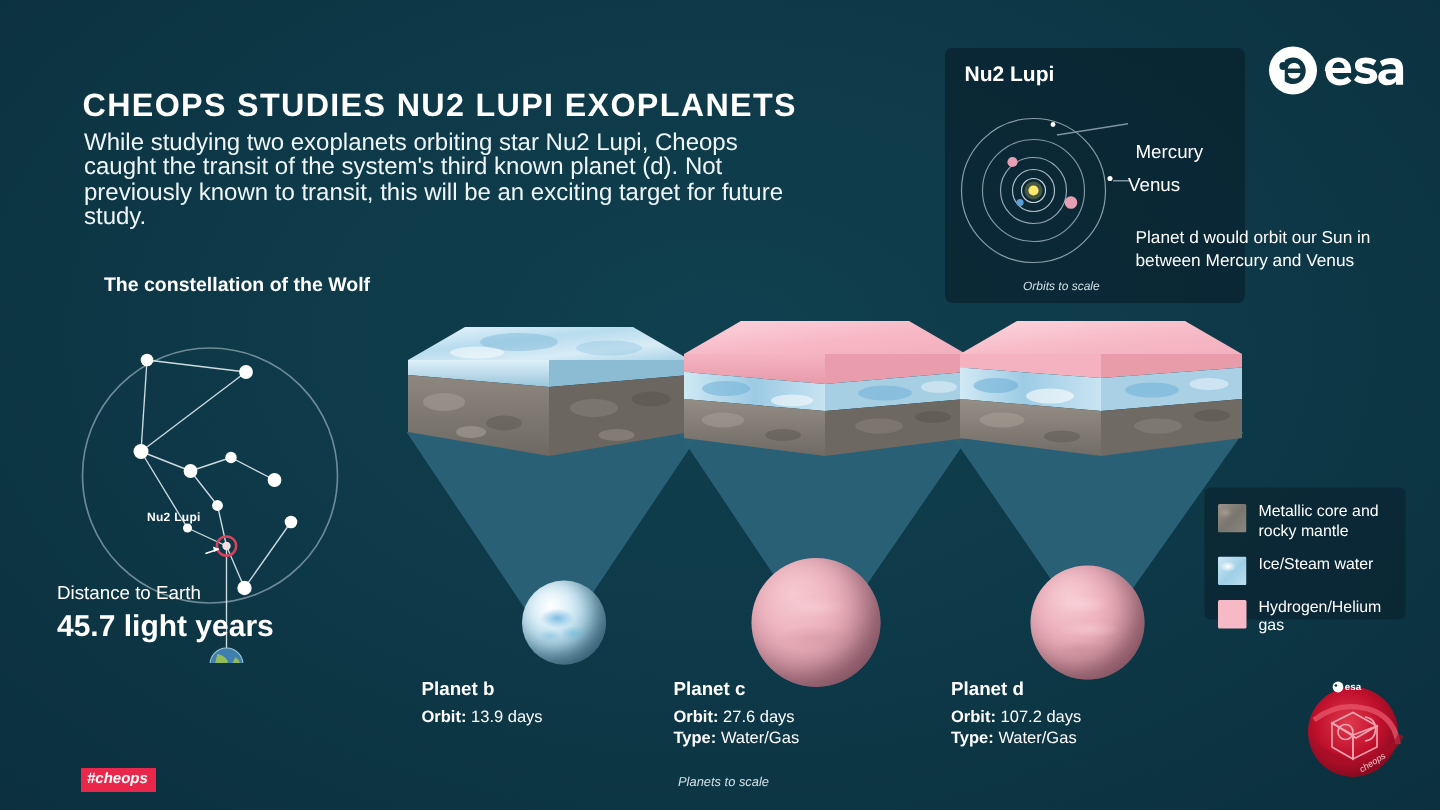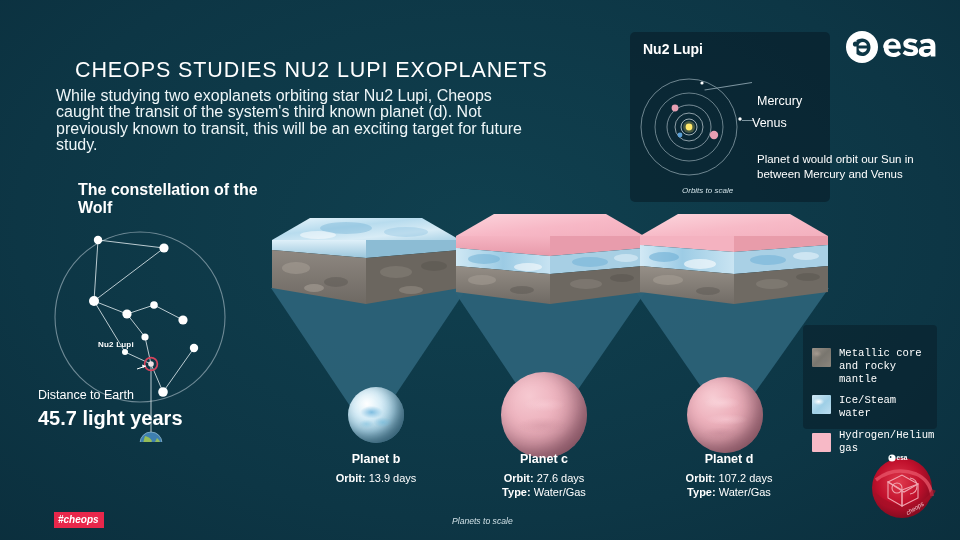--- a/index.html
+++ b/index.html
@@ -13,25 +13,24 @@
     width:960px; height:540px;
     overflow:hidden;
     background:
       radial-gradient(ellipse 1100px 700px at 50% 42%, #10404f 0%, #0d3645 42%, #0a2c3a 72%, #08222e 100%);
     color:#ffffff;
   }
 
   
   .headline {
     position:absolute; left:55px; top:58px;
-    font-size:21.5px; font-weight:normal;
+    font-size:21.5px; font-weight:bold;
     letter-spacing:0.9px;
     color:#ffffff;
     text-transform:uppercase;
-    margin-left:20px;
   }
   .subtext {
     position:absolute; left:56px; top:88px; width:480px;
     font-size:16px; line-height:16.4px; color:#eef6f8;
   }
 
   
   .orbit-panel {
     position:absolute; left:630px; top:32px;
     width:200px; height:170px;
@@ -57,22 +56,23 @@
   }
   .leader {
     position:absolute; height:1px; background:#7d95a0;
   }
 
   
   .esa-logo { position:absolute; left:845px; top:30px; }
 
   
   .const-title {
-    position:absolute; left:78px; top:181px; width:190px;
-    font-size:16px; font-weight:bold; line-height:18px;
+    position:absolute; left:63px; top:181px; width:190px;
+    text-align:center;
+    font-size:13px; font-weight:bold; line-height:18px;
   }
   .const-wrap { position:absolute; left:40px; top:222px; }
   .nu2-label {
     position:absolute; left:98px; top:340px;
     font-size:8px; font-weight:bold; color:#ffffff;
     letter-spacing:.2px;
   }
   .dist-label {
     position:absolute; left:38px; top:388px;
     font-size:12.5px; color:#ffffff;
@@ -121,39 +121,38 @@
   }
   .sphere-d::after{
     content:""; position:absolute; inset:0; border-radius:50%;
     background:
       radial-gradient(ellipse 26px 9px at 46% 34%, rgba(255,226,232,.42), transparent 72%),
       radial-gradient(ellipse 30px 8px at 52% 56%, rgba(255,222,230,.38), transparent 72%),
       radial-gradient(ellipse 24px 8px at 44% 74%, rgba(185,126,142,.35), transparent 72%);
   }
 
   
-  .pcap { position:absolute; text-align:center; width:190px; }
+  .pcap { position:absolute; text-align:left; width:190px; }
   .pcap .pname { font-size:12.5px; font-weight:bold; margin-bottom:5px; }
   .pcap .prow  { font-size:11px; line-height:14px; }
   .pcap .prow b { font-weight:bold; }
   .cap-b { left:281px; top:452px; }
   .cap-c { left:449px; top:452px; }
   .cap-d { left:634px; top:452px; }
 
   
   .legend {
     position:absolute; left:803px; top:325px;
-    width:134px; height:104px;
+    width:134px; height:88px;
     background:rgba(9,32,43,0.62);
     border-radius:4px;
-    padding:22px 9px;
-    font-family:Liberation Mono, monospace;
+    padding:10px 9px;
   }
   .leg-row { display:flex; align-items:flex-start; margin-bottom:9px; }
-  .leg-row:last-child { margin-bottom:0;align-items:center; }
+  .leg-row:last-child { margin-bottom:0; }
   .swatch {
     width:19px; height:19px; flex:0 0 19px; margin-right:8px; margin-top:1px;
     border-radius:1px;
   }
   .sw-rock {
     background:
       radial-gradient(ellipse 7px 5px at 25% 30%, #a49a90, transparent 70%),
       radial-gradient(ellipse 6px 4px at 70% 65%, #7d7a75, transparent 70%),
       linear-gradient(135deg,#9a9289 0%,#79766f 50%,#8c867d 100%);
   }

